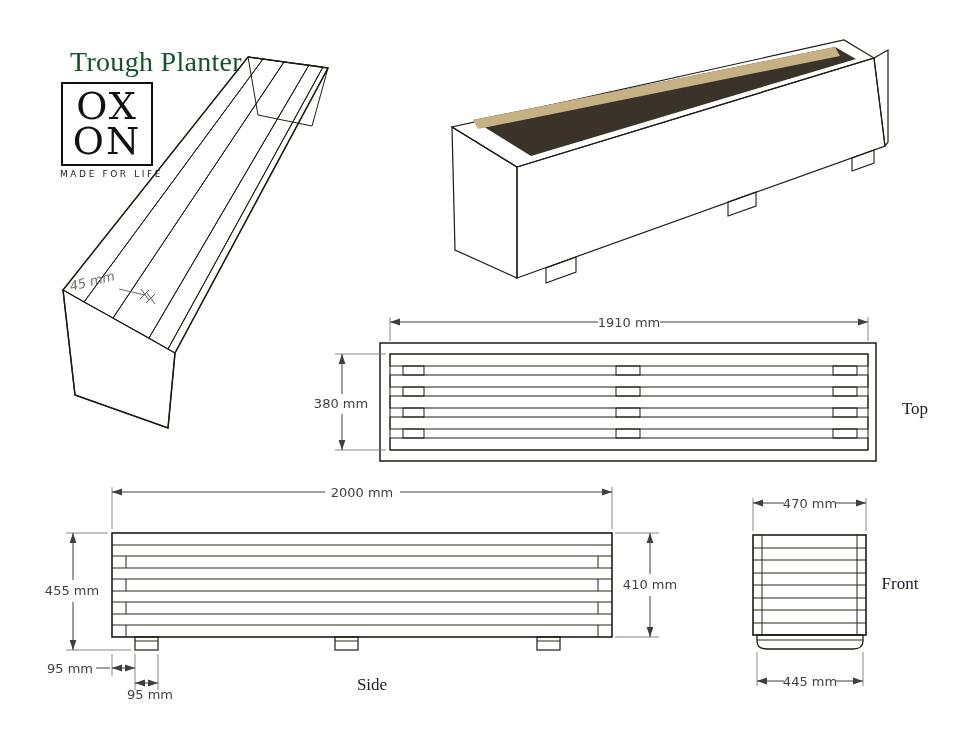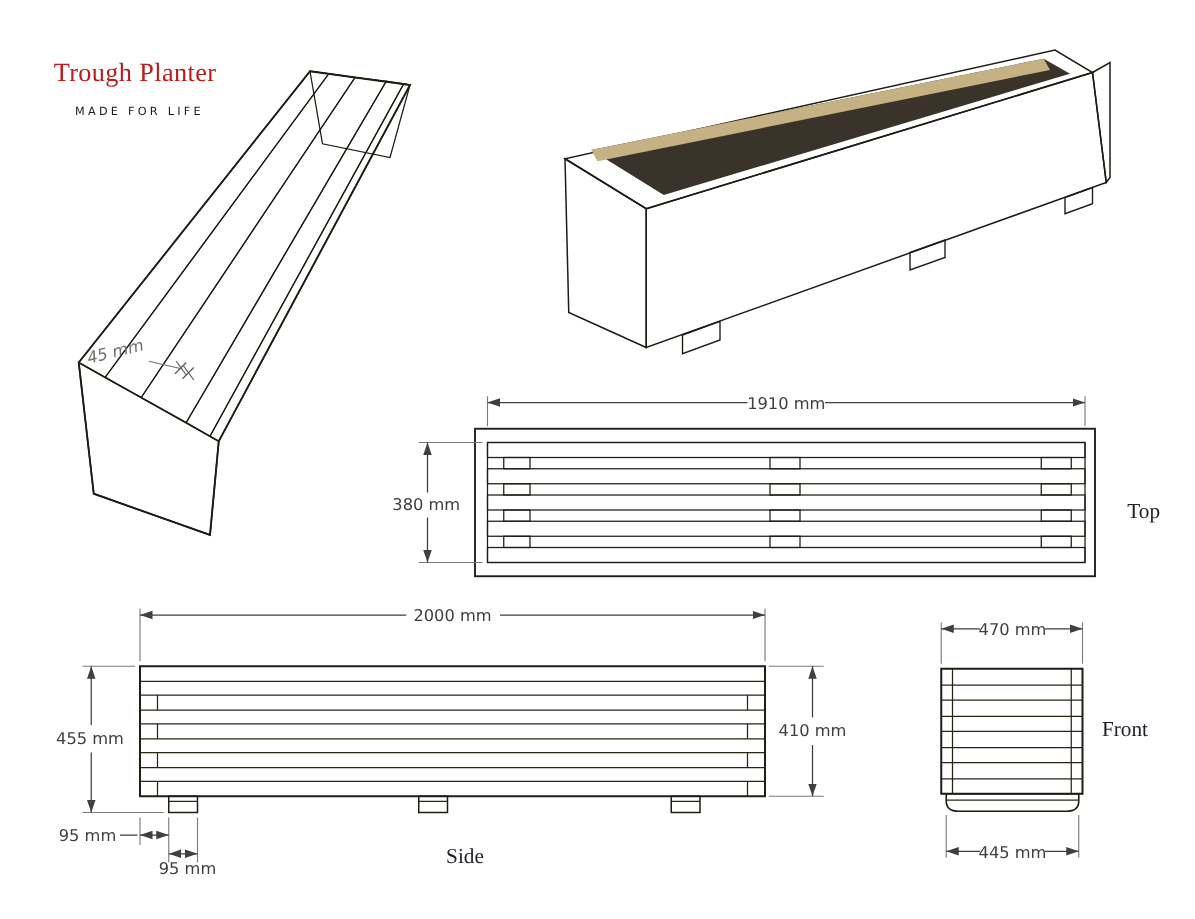--- a/index.html
+++ b/index.html
@@ -1,19 +1,19 @@
 <!DOCTYPE html>
 <html><head>
 <meta charset="utf-8">
 <style>
   html,body{margin:0;padding:0;background:#ffffff;}
   .canvas{position:relative;width:956px;height:735px;background:#ffffff;overflow:hidden;
           font-family:"DejaVu Sans",sans-serif;}
-  .title{position:absolute;left:43px;top:46px;font-family:"Liberation Serif",serif;
-         font-size:21px;color:#b91c1c;letter-spacing:.3px;}
+  .title{position:absolute;left:70px;top:46px;font-family:"Liberation Serif",serif;
+         font-size:28px;color:#14532d;letter-spacing:.3px;}
   .logo{position:absolute;left:60px;top:82px;width:94px;text-align:center;}
   .logo-box{width:88px;height:80px;margin:0 auto;border:2.5px solid #101010;
             display:flex;flex-direction:column;align-items:center;justify-content:center;
             font-family:"DejaVu Serif",serif;font-size:38px;line-height:.92;color:#101010;
             letter-spacing:2px;}
   .logo-tagline{margin-top:3px;font-size:9px;letter-spacing:2.6px;color:#1a1a1a;
                 font-family:"DejaVu Sans",sans-serif;white-space:nowrap;}
   svg{position:absolute;left:0;top:0;}
   .dim-text{font-family:"DejaVu Sans",sans-serif;font-size:13px;fill:#3f3f3f;}
   .view-label{font-family:"Liberation Serif",serif;font-size:17px;fill:#20202c;}
@@ -24,20 +24,24 @@
   .outline{stroke:#1f1c14;fill:none;}
 </style>
 </head>
 <body>
 
 <div class="canvas">
 
   <div class="title">Trough Planter</div>
 
   <div class="logo">
+    <div class="logo-box">
+      <span>OX</span>
+      <span>ON</span>
+    </div>
     <div class="logo-tagline">MADE FOR LIFE</div>
   </div>
 
   <svg width="956" height="735" viewBox="0 0 956 735">
     <defs>
       <marker id="dimArrow" viewBox="0 0 10 10" refX="10" refY="5" markerWidth="10" markerHeight="10" orient="auto-start-reverse" markerUnits="userSpaceOnUse">
         <path d="M0,1.6 L10,5 L0,8.4 Z" fill="#3f3f3f"></path>
       </marker>
       <pattern id="pWoodL" width="400" height="7.2" patternUnits="userSpaceOnUse" patternTransform="rotate(-51.5)">
         <rect width="400" height="7.2" fill="#cfba8c"></rect>

